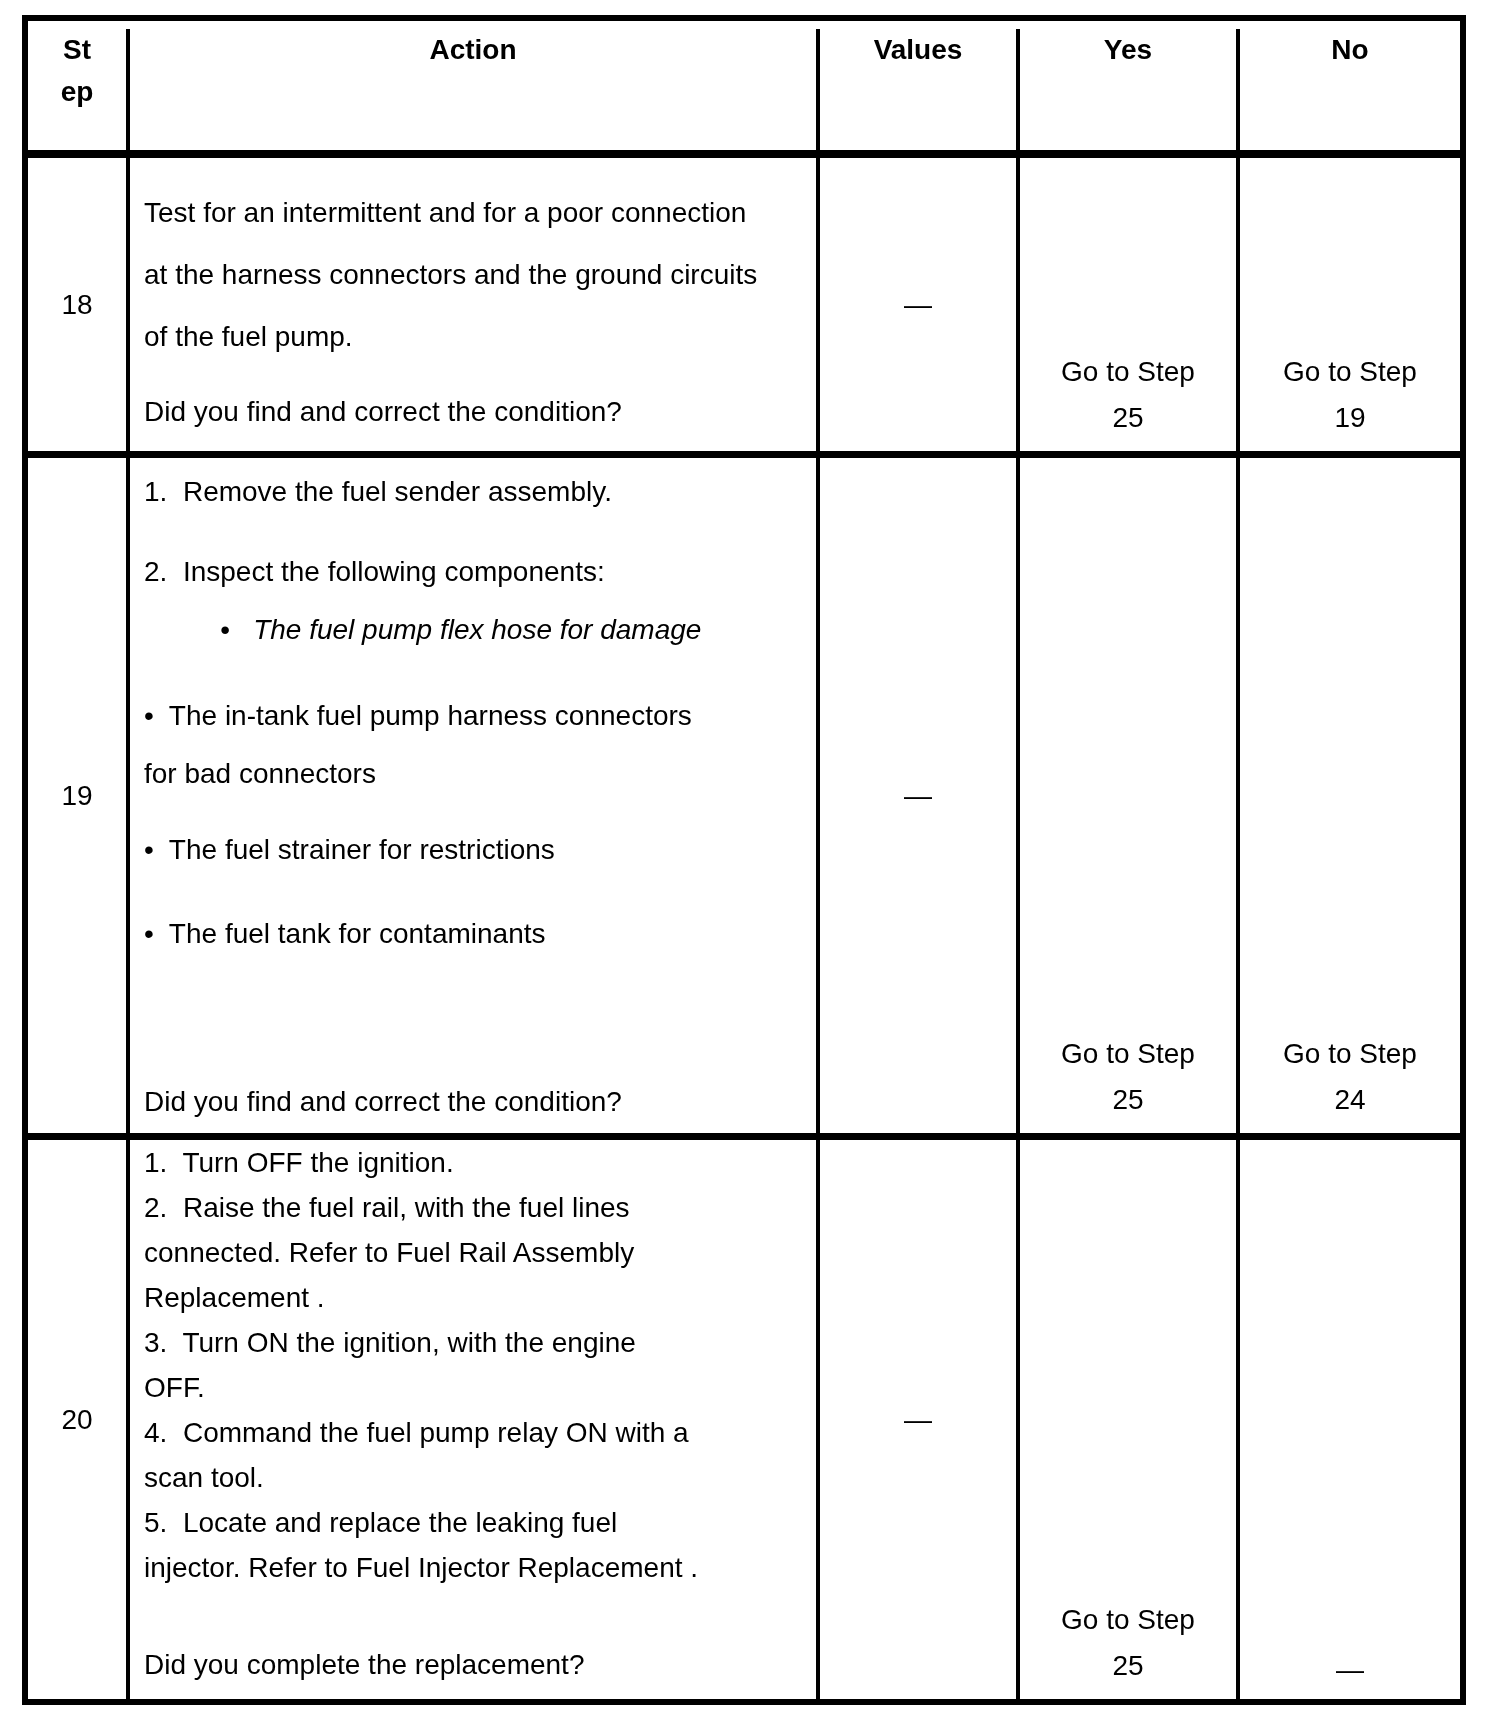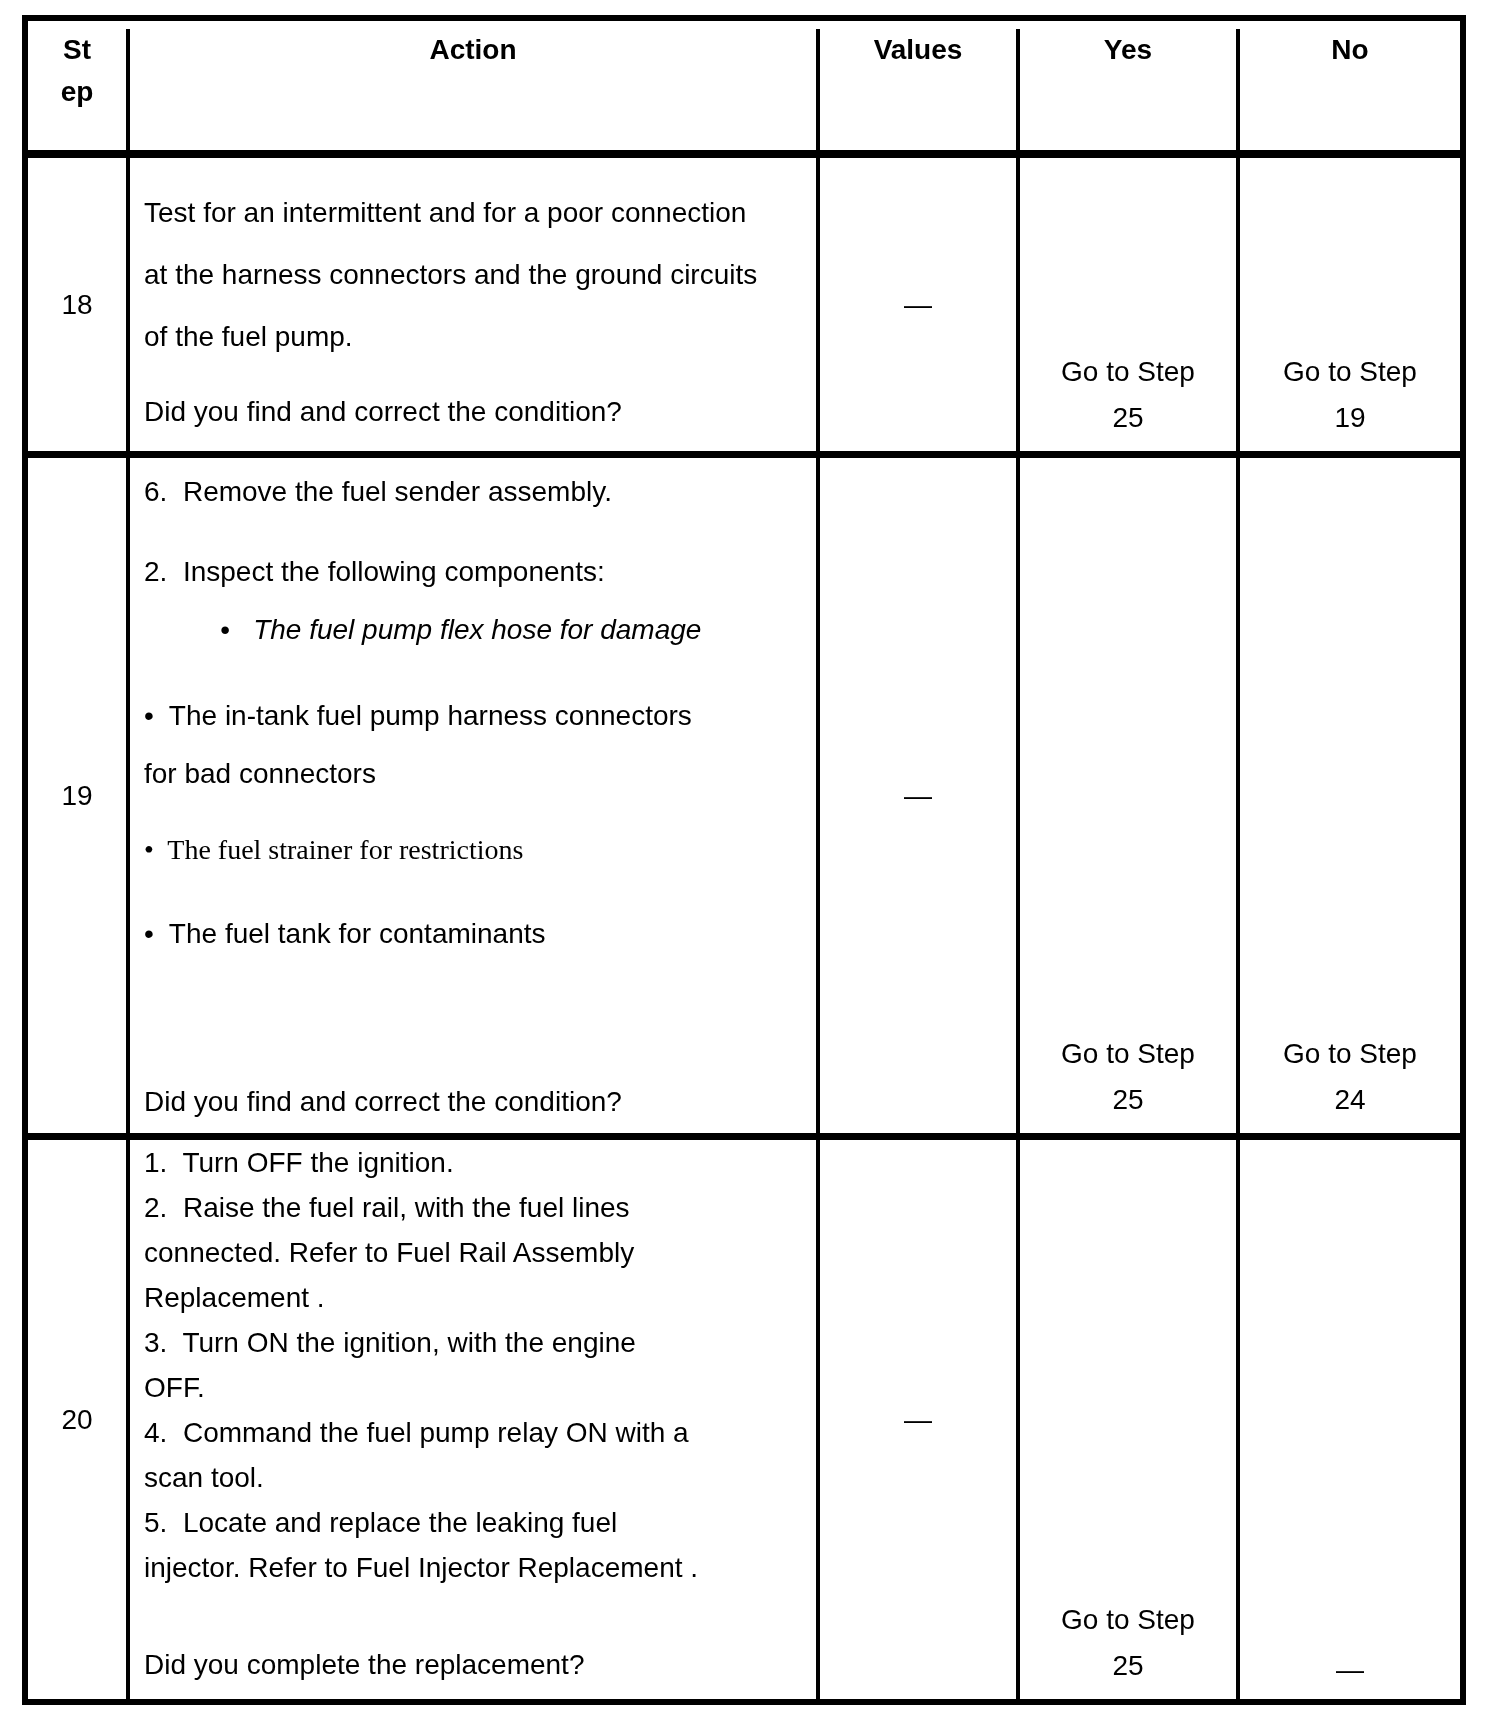--- a/index.html
+++ b/index.html
@@ -33,21 +33,21 @@
   .nodash   { padding-bottom:6px; }
 
   .actioncell { display:flex; flex-direction:column; padding:0 20px 8px 14px; }
   .ln { white-space:pre-wrap; line-height:62px; }
   .r18 { padding-top:24px; }
   .r19 { padding-top:5px; padding-bottom:2px; }
   .r19 .ln { line-height:58px; }
   .r20 { padding-bottom:12px; }
   .r20 .ln { line-height:45px; }
   .b1 { padding-left:76px;font-style:italic; }
-  .mt18 { margin-top:18px;font-family:Liberation Serif, serif; }
+  .mt18 { margin-top:18px; }
   .mt22 { margin-top:22px; }
   .mt26 { margin-top:26px; }
   .mt28 { margin-top:28px; }
   .question { margin-top:auto; }
 </style>
 </head>
 <body>
 
 <div class="tbl">
 
@@ -86,21 +86,21 @@
   </div>
   <div class="cell gotocell lastcol">
     <div>Go to Step</div>
     <div>19</div>
   </div>
 
   <div class="cell stepcell">
     <span>19</span>
   </div>
   <div class="cell actioncell r19">
-    <div class="ln">6.  Remove the fuel sender assembly.</div>
+    <div class="ln">1.  Remove the fuel sender assembly.</div>
     <div class="ln mt22">2.  Inspect the following components:</div>
     <div class="ln b1">•   The fuel pump flex hose for damage</div>
     <div class="ln mt28">•  The in-tank fuel pump harness connectors</div>
     <div class="ln">for bad connectors</div>
     <div class="ln mt18">•  The fuel strainer for restrictions</div>
     <div class="ln mt26">•  The fuel tank for contaminants</div>
     <div class="ln question">Did you find and correct the condition?</div>
   </div>
   <div class="cell valcell">
     <span>—</span>

